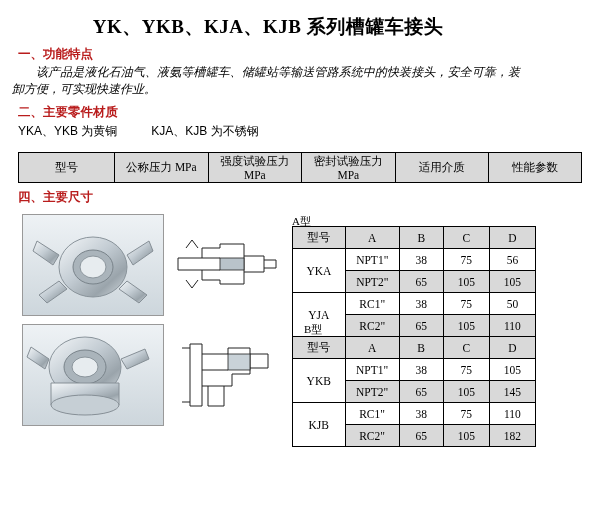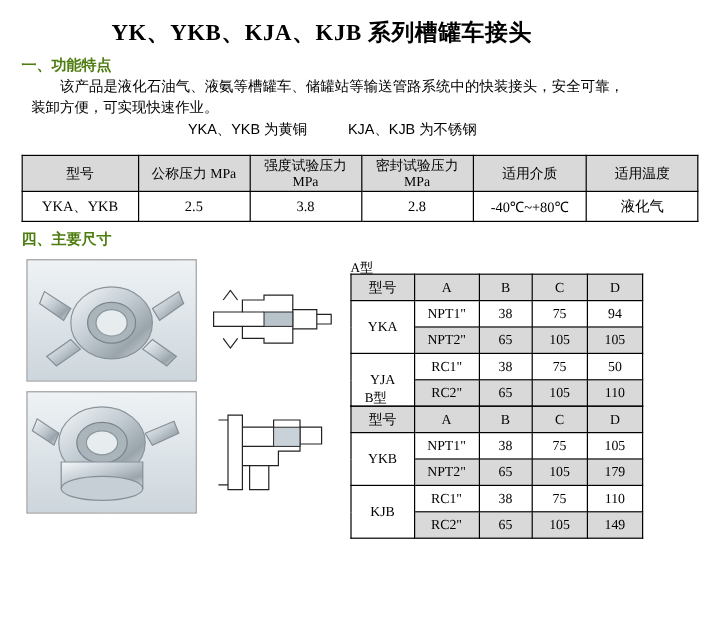--- a/index.html
+++ b/index.html
@@ -17,37 +17,37 @@
     text-align:center;
     font-family:"Liberation Serif", serif;
     font-weight:bold;
     font-size:19px;
     letter-spacing:0.5px;
     padding-top:14px;
     color:#000;
   }
 
   .sec-head{
-    color:#4d7c0f;
+    color:#b91c1c;
     font-weight:bold;
     font-size:12.5px;
     margin:6px 0 1px 18px;
     font-family:"Liberation Sans", sans-serif;
   }
   .para{
     font-size:12px;
     line-height:17px;
-    margin:0 16px 0 26px;
+    margin:0 16px 0 12px;
     text-indent:24px;
     text-align:justify;
+    font-style:italic;
   }
   .matline{
     font-size:12px;
     margin:2px 0 12px 18px;
-    text-align:center;
   }
   .matline span.gap{display:inline-block;width:34px;}
 
   
   table{border-collapse:collapse;}
   .tbl-perf{
     margin:4px 0 0 18px;
     width:564px;
     font-size:11.5px;
   }
@@ -111,45 +111,38 @@
 </head>
 <body>
 
 <div class="page">
 
   <div class="title">YK、YKB、KJA、KJB 系列槽罐车接头</div>
 
   <div class="sec-head">一、功能特点</div>
   <div class="para">该产品是液化石油气、液氨等槽罐车、储罐站等输送管路系统中的快装接头，安全可靠，装卸方便，可实现快速作业。</div>
 
+  <div class="sec-head">二、主要零件材质</div>
   <div class="matline">
     <span>YKA、YKB 为黄铜</span><span class="gap"></span><span>KJA、KJB 为不锈钢</span>
   </div>
 
 
   <table class="tbl-perf">
     <thead>
       <tr>
         <th class="col0">型号</th>
         <th class="colx">公称压力 MPa</th>
         <th class="colx">强度试验压力 MPa</th>
         <th class="colx">密封试验压力 MPa</th>
         <th class="colx">适用介质</th>
-        <th class="colx">适用温度</th>
+        <th class="colx">性能参数</th>
       </tr>
     </thead>
     <tbody>
-      <tr>
-        <td>YKA、YKB</td>
-        <td>2.5</td>
-        <td>3.8</td>
-        <td>2.8</td>
-        <td>-40℃~+80℃</td>
-        <td>液化气</td>
-      </tr>
     </tbody>
   </table>
 
   <div class="sec-head">四、主要尺寸</div>
 
   <div class="dim-wrap">
 
     <div class="photo" style="left:22px;top:2px;width:140px;height:100px;">
       <svg width="140" height="100" viewBox="0 0 140 100">
         <defs>
@@ -202,21 +195,21 @@
           <th class="c3">C</th>
           <th class="c4">D</th>
         </tr>
       </thead>
       <tbody>
         <tr>
           <td rowspan="2">YKA</td>
           <td>NPT1"</td>
           <td>38</td>
           <td>75</td>
-          <td>94</td>
+          <td>56</td>
         </tr>
         <tr class="alt">
           <td>NPT2"</td>
           <td>65</td>
           <td>105</td>
           <td>105</td>
         </tr>
         <tr>
           <td rowspan="2">YJA</td>
           <td>RC1"</td>
@@ -279,32 +272,32 @@
           <td rowspan="2">YKB</td>
           <td>NPT1"</td>
           <td>38</td>
           <td>75</td>
           <td>105</td>
         </tr>
         <tr class="alt">
           <td>NPT2"</td>
           <td>65</td>
           <td>105</td>
-          <td>179</td>
+          <td>145</td>
         </tr>
         <tr>
           <td rowspan="2">KJB</td>
           <td>RC1"</td>
           <td>38</td>
           <td>75</td>
           <td>110</td>
         </tr>
         <tr class="alt">
           <td>RC2"</td>
           <td>65</td>
           <td>105</td>
-          <td>149</td>
+          <td>182</td>
         </tr>
       </tbody>
     </table>
 
   </div>
 </div>
 
 </body></html>

